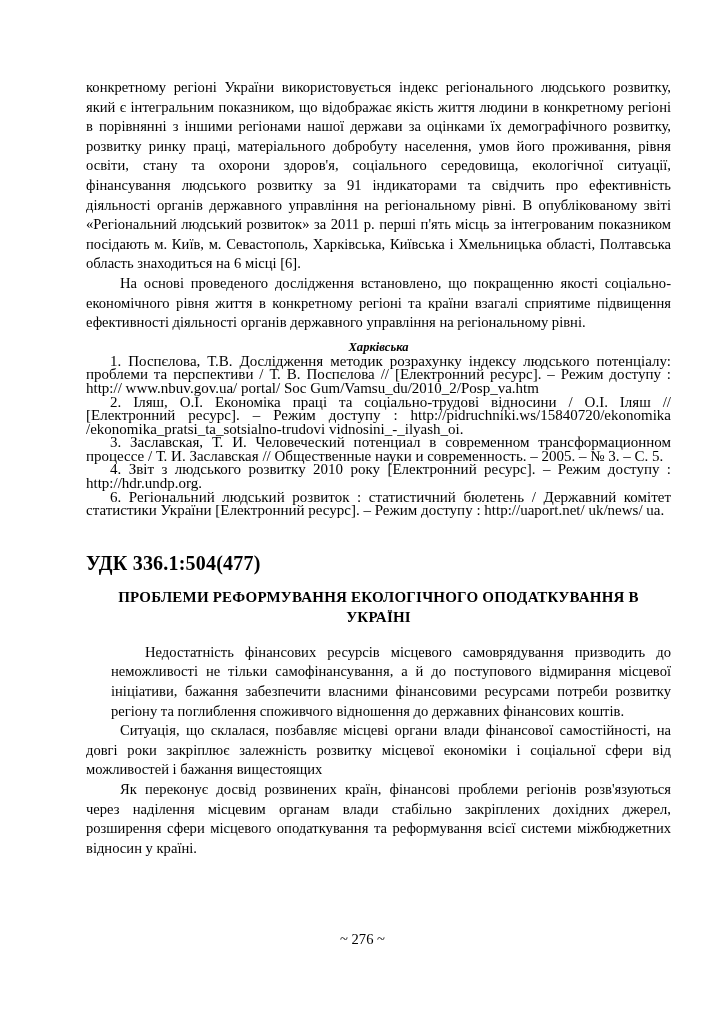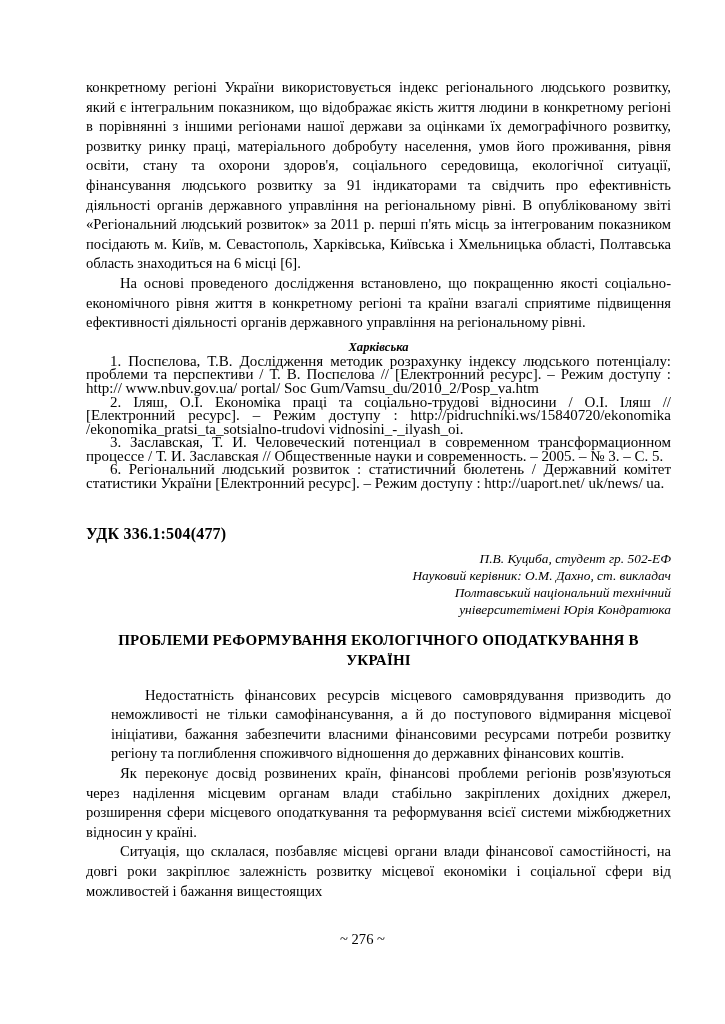--- a/index.html
+++ b/index.html
@@ -43,21 +43,21 @@
     margin: 7px 0 0 0;
   }
   .ref {
     font-size: 15px;
     line-height: 13.6px;
     text-align: justify;
     margin: 0;
     text-indent: 24px;
   }
   .udk {
-    font-size: 16px;
+    font-size: 20px;
     font-weight: bold;
     margin: 0;
     padding-top: 34px;
     text-align: left;
     letter-spacing: 0.2px;
   }
   .author-block {
     margin-top: 7px;
     text-align: right;
     font-size: 13.4px;
@@ -96,32 +96,27 @@
 
   <p class="body-par">конкретному регіоні України використовується індекс регіонального людського розвитку, який є інтегральним показником, що відображає якість життя людини в конкретному регіоні в порівнянні з іншими регіонами нашої держави за оцінками їх демографічного розвитку, розвитку ринку праці, матеріального добробуту населення, умов його проживання, рівня освіти, стану та охорони здоров'я, соціального середовища, екологічної ситуації, фінансування людського розвитку за 91 індикаторами та свідчить  про ефективність діяльності органів державного управління на регіональному рівні. В опублікованому звіті «Регіональний людський розвиток» за 2011 р. перші п'ять місць за інтегрованим показником посідають м. Київ, м. Севастополь, Харківська, Київська і Хмельницька області, Полтавська область знаходиться на 6 місці [6].</p>
 
   <p class="body-par indent">На основі проведеного дослідження встановлено, що покращенню якості соціально-економічного рівня життя в конкретному регіоні та країни взагалі сприятиме підвищення ефективності діяльності органів державного управління на регіональному рівні.</p>
 
   <div class="lit-heading">Харківська</div>
 
   <p class="ref">1. Поспєлова, Т.В. Дослідження методик розрахунку індексу людського потенціалу: проблеми та перспективи / Т. В. Поспєлова // [Електронний ресурс]. – Режим доступу : http:// www.nbuv.gov.ua/ portal/ Soc Gum/Vamsu_du/2010_2/Posp_va.htm</p>
   <p class="ref">2. Іляш, О.І. Економіка праці та соціально-трудові відносини / О.І. Іляш // [Електронний ресурс]. – Режим доступу : http://pidruchniki.ws/15840720/ekonomika /ekonomika_pratsi_ta_sotsialno-trudovi vidnosini_-_ilyash_oi.</p>
   <p class="ref">3. Заславская, Т. И. Человеческий потенциал в современном трансформационном процессе / Т. И. Заславская // Общественные науки и современность. – 2005. – № 3. – С. 5.</p>
+  <p class="ref">4. Звіт з людського розвитку 2010 року [Електронний ресурс]. – Режим доступу : http://hdr.undp.org.</p>
   <p class="ref">6. Регіональний людський розвиток : статистичний бюлетень / Державний комітет статистики України [Електронний ресурс]. – Режим доступу : http://uaport.net/ uk/news/ ua.</p>
 
   <div class="udk">УДК 336.1:504(477)</div>
 
-  <div class="author-block">
-    <div>П.В. Куциба, студент гр. 502-ЕФ</div>
-    <div>Науковий керівник: О.М. Дахно, ст. викладач</div>
-    <div>Полтавський національний технічний</div>
-    <div>університетімені Юрія Кондратюка</div>
-  </div>
 
   <h1 class="article-title">ПРОБЛЕМИ РЕФОРМУВАННЯ ЕКОЛОГІЧНОГО ОПОДАТКУВАННЯ В УКРАЇНІ</h1>
 
   <p class="body-par indent after-title">Недостатність фінансових ресурсів місцевого самоврядування призводить до неможливості не тільки самофінансування, а й до поступового відмирання місцевої ініціативи, бажання забезпечити власними фінансовими ресурсами потреби розвитку регіону та поглиблення споживчого відношення до державних фінансових коштів.</p>
+  <p class="body-par indent">Ситуація, що склалася, позбавляє місцеві органи влади фінансової самостійності, на довгі роки закріплює залежність розвитку місцевої економіки і соціальної сфери від можливостей і бажання вищестоящих</p>
   <p class="body-par indent">Як переконує досвід розвинених країн, фінансові проблеми регіонів розв'язуються через наділення місцевим органам влади стабільно закріплених дохідних джерел, розширення сфери місцевого оподаткування та реформування всієї системи міжбюджетних відносин у країні.</p>
-  <p class="body-par indent">Ситуація, що склалася, позбавляє місцеві органи влади фінансової самостійності, на довгі роки закріплює залежність розвитку місцевої економіки і соціальної сфери від можливостей і бажання вищестоящих</p>
 
 </div>
 
 <div class="page-number">~ 276 ~</div>
 
 </body></html>

